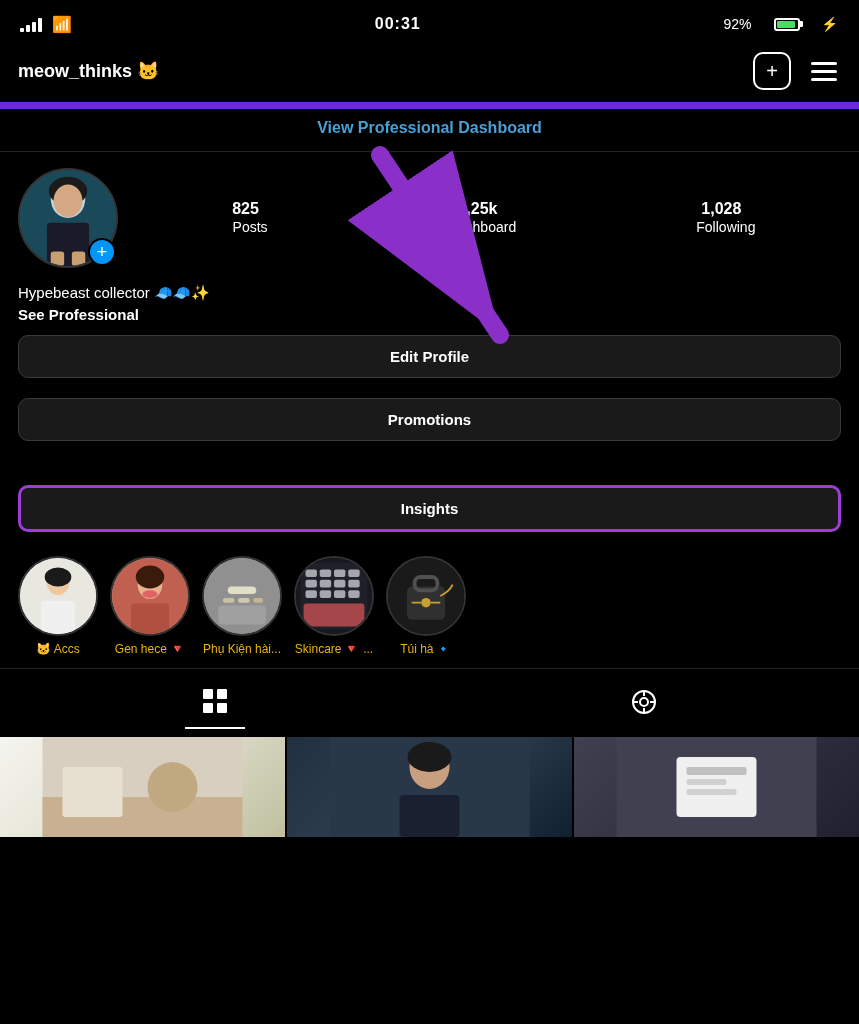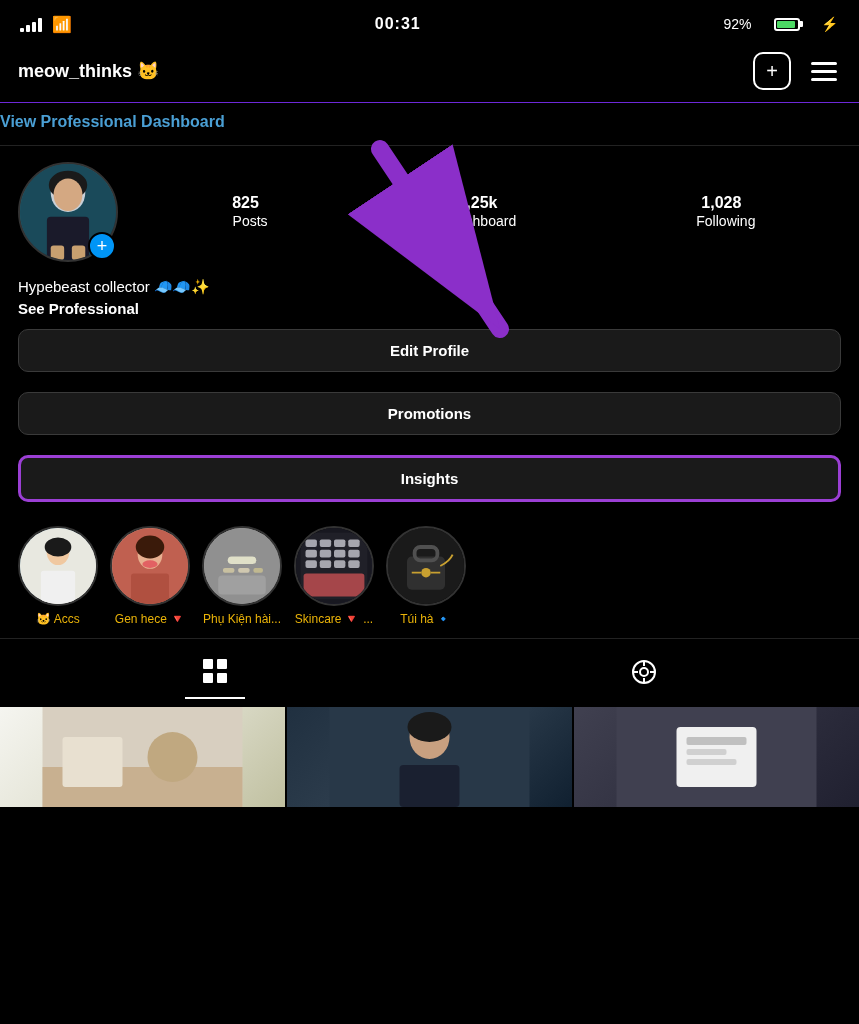--- a/index.html
+++ b/index.html
@@ -123,23 +123,23 @@
     }
     .menu-line {
       width: 26px;
       height: 3px;
       background: #fff;
       border-radius: 2px;
     }
 
     
     .pro-dashboard {
-      text-align: left;
+      text-align: center;
       padding: 10px 0 14px;
-      border-top: 1px solid #6d28d9;
+      border-top: 7px solid #6d28d9;
       border-bottom: 1px solid #222;
     }
     .pro-dashboard a {
       color: #4a9fd4;
       font-size: 16px;
       font-weight: 600;
       text-decoration: none;
     }
 
     
@@ -230,20 +230,21 @@
       color: #fff;
       font-size: 15px;
       font-weight: 700;
       padding: 12px 8px;
       cursor: pointer;
       text-align: center;
     }
     .action-btn.insights-btn {
       border: 3px solid #9b3fd4;
       position: relative;
+      margin-top: 24px;
     }
 
     
     .stories-row {
       display: flex;
       gap: 12px;
       padding: 8px 18px 4px;
       overflow-x: hidden;
     }
     .story-item {

